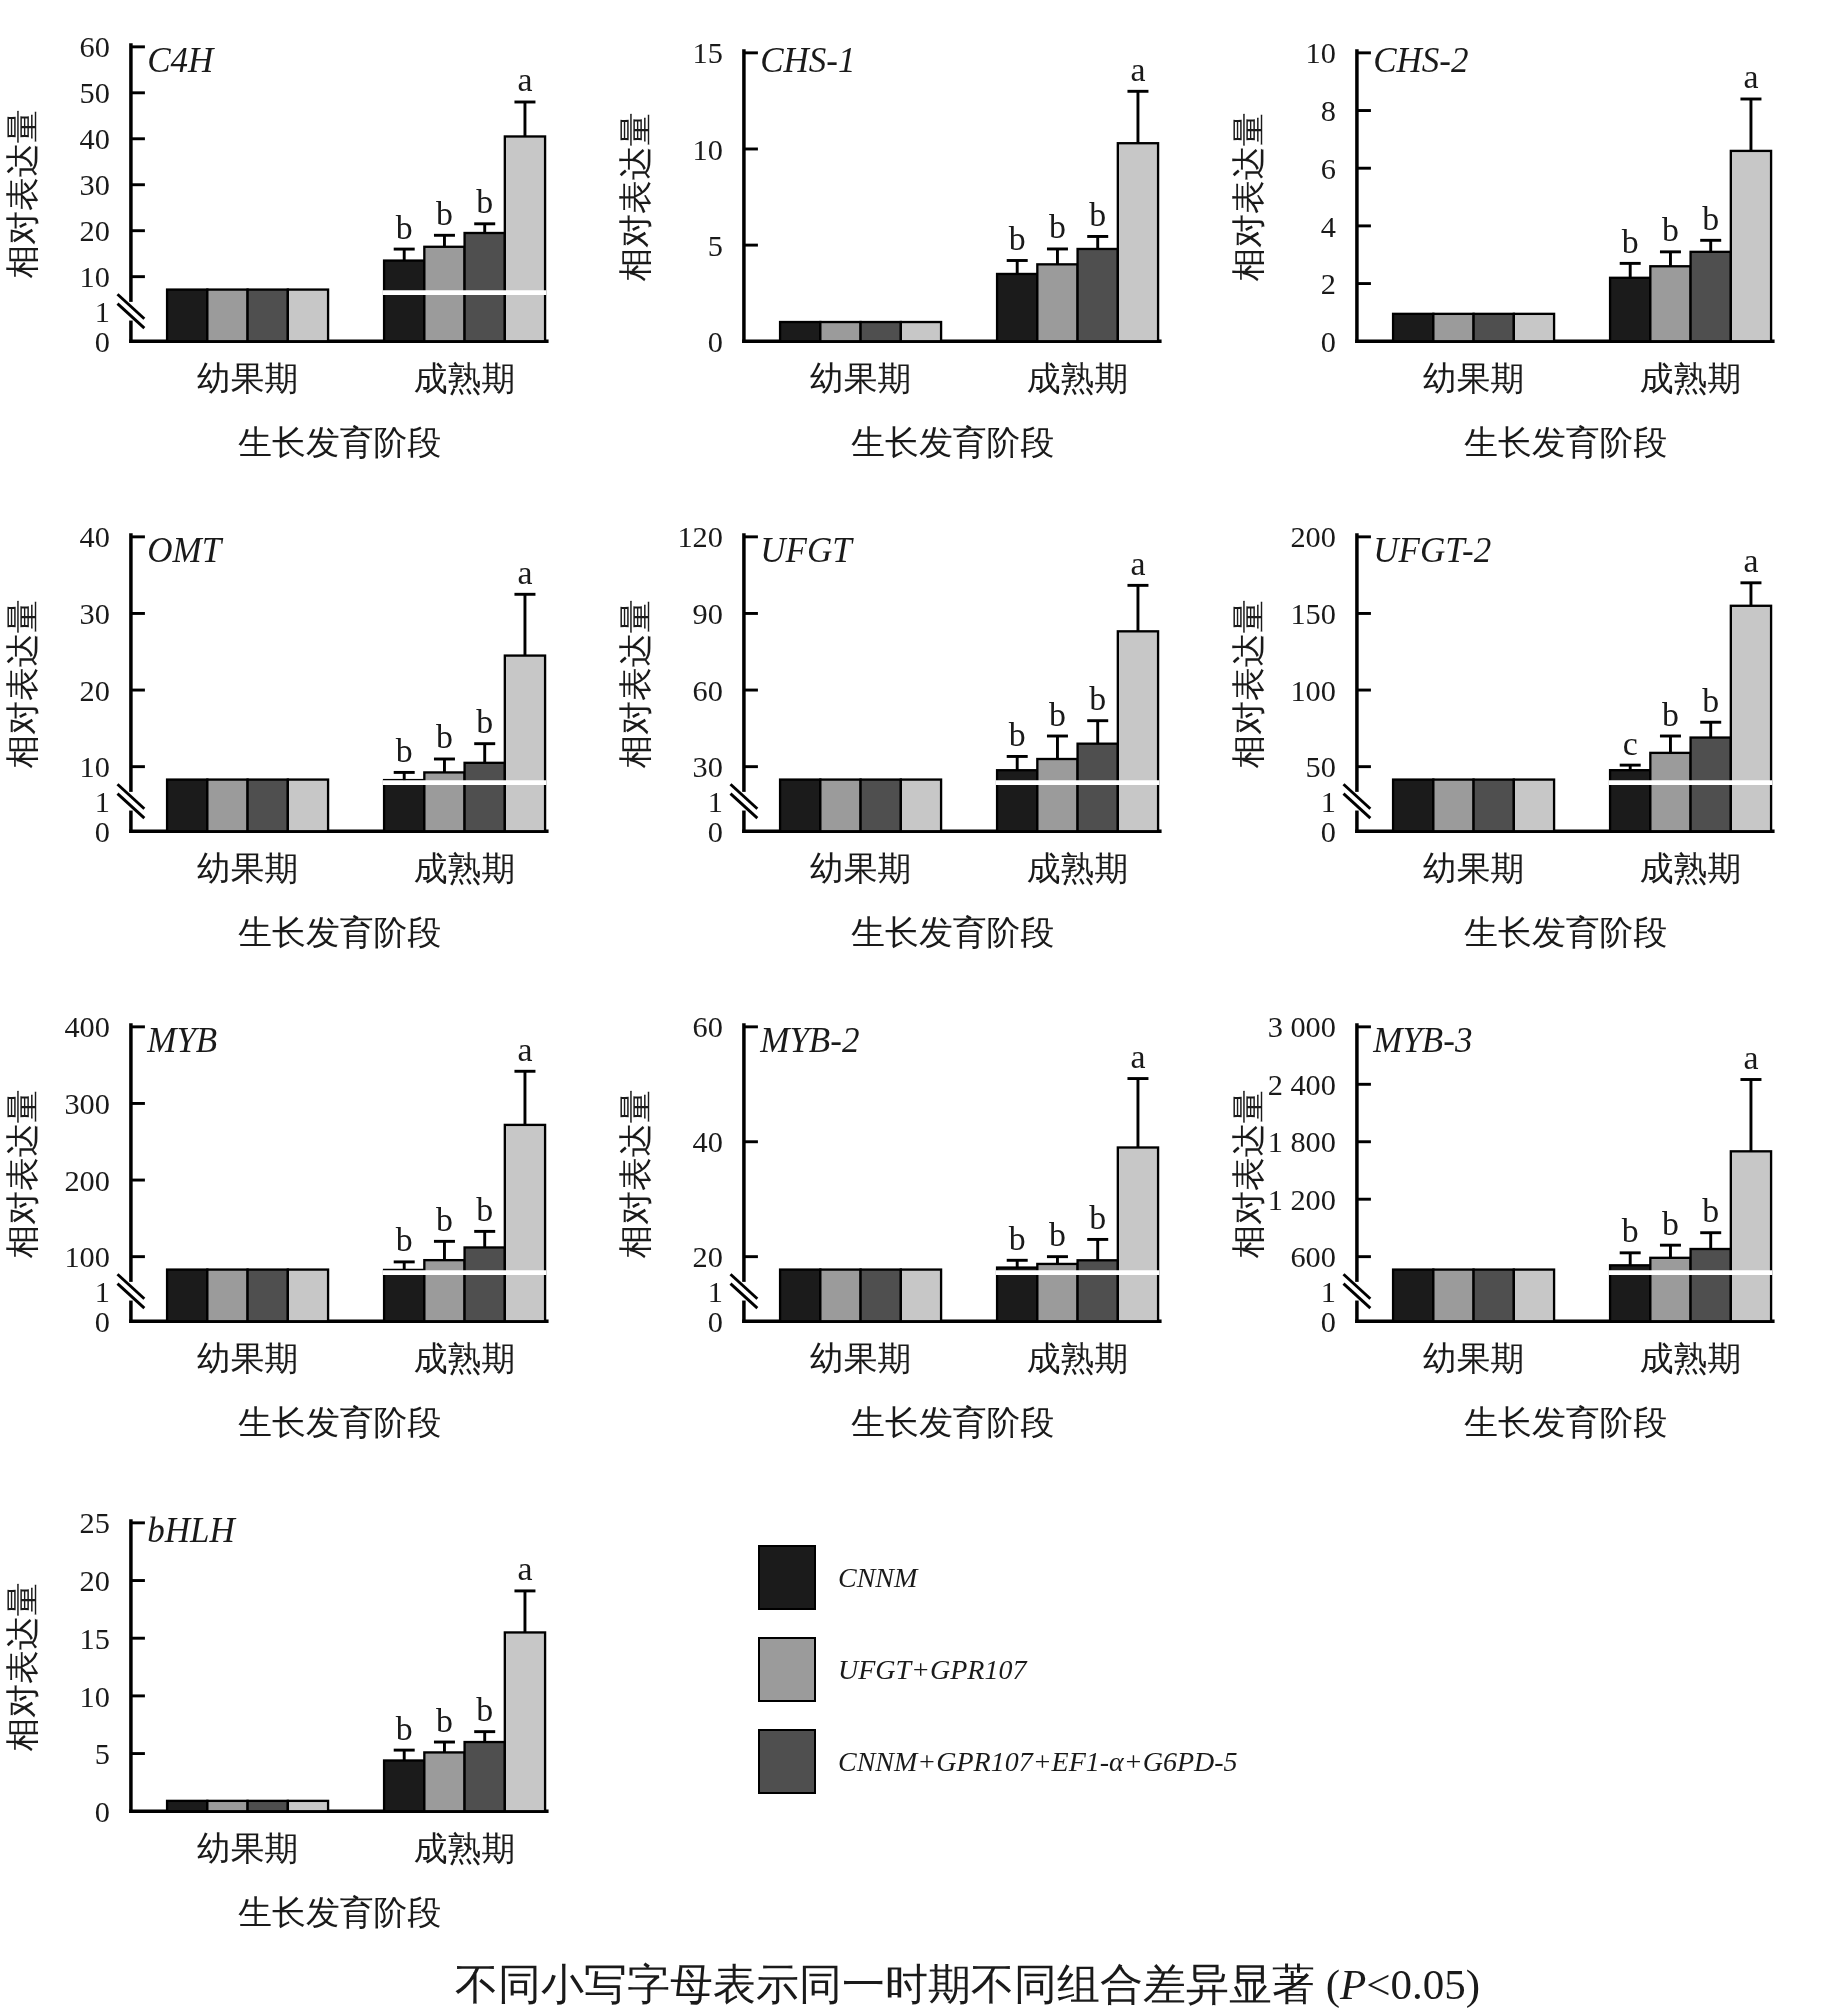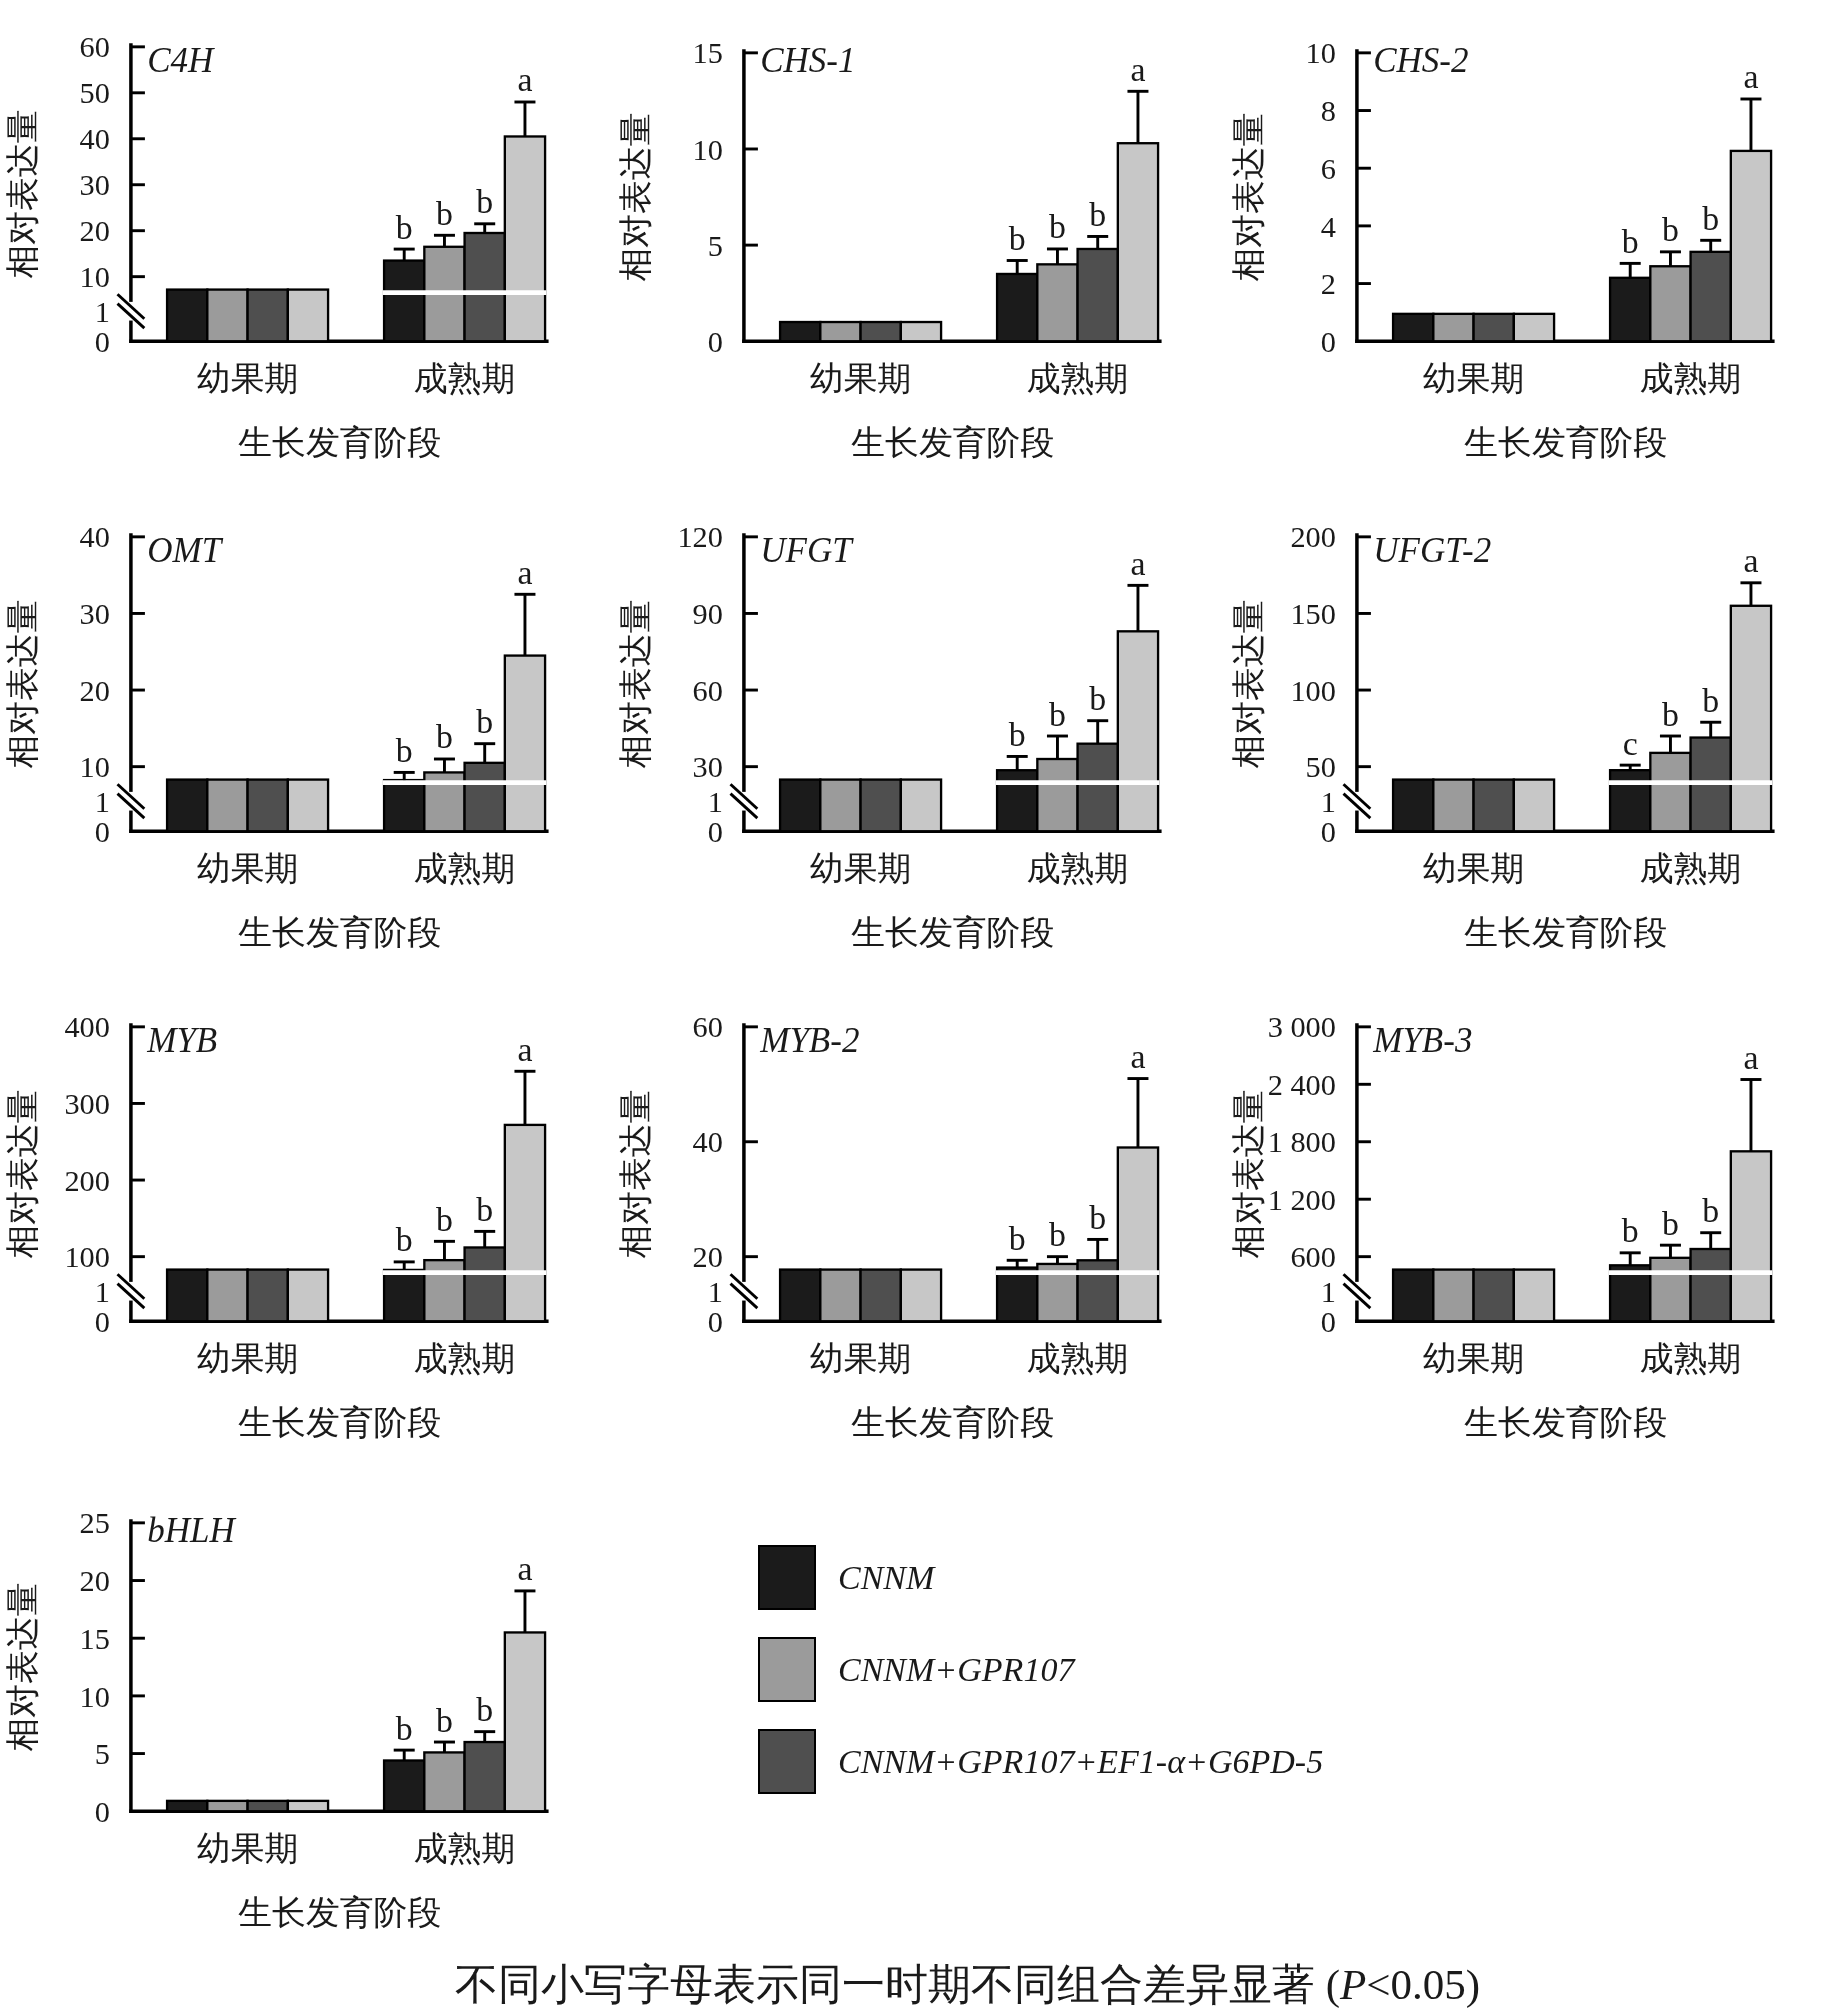--- a/index.html
+++ b/index.html
@@ -6,21 +6,21 @@
   .page{width:1839px;height:2015px;background:#ffffff;position:relative;
         font-family:"Liberation Serif","DejaVu Serif",serif;color:#1a1a1a;overflow:hidden;}
   .grid{display:grid;grid-template-columns:repeat(3,613px);grid-auto-rows:490px;}
   .chart-cell{width:613px;height:490px;position:relative;}
   .chart-cell svg{display:block;}
   .legend-cell{grid-column:2 / span 2;display:flex;flex-direction:column;
                justify-content:flex-start;padding-top:75px;padding-left:145px;
                box-sizing:border-box;row-gap:27px;}
   .legend-item{display:flex;align-items:center;}
   .legend-swatch{width:58px;height:65px;border:2.3px solid #000;box-sizing:border-box;flex:0 0 auto;}
-  .legend-label{font-style:italic;font-size:34px;margin-left:22px;white-space:nowrap;}
+  .legend-label{font-style:italic;font-size:28px;margin-left:22px;white-space:nowrap;}
   .caption{margin-left:455px;margin-top:3.5px;font-size:43px;line-height:42px;white-space:nowrap;}
   .caption .p-ital{font-style:italic;}
 </style>
 </head>
 <body>
 
 <div class="page">
   <div class="grid" id="charts-grid">
     <figure class="chart-cell" style="margin:0">
         <svg viewBox="0 0 1050 840" width="613" height="490">
@@ -463,21 +463,21 @@
           <text x="58" y="337.8" text-anchor="middle" font-size="58" font-family="&quot;Liberation Serif&quot;,&quot;DejaVu Serif&quot;,serif" fill="#1a1a1a" transform="rotate(-90 58 337.8)">相对表达量</text>
         </svg>
       </figure>
     <div class="legend-cell" id="legend">
         <div class="legend-item">
           <span class="legend-swatch" style="background: rgb(27, 27, 27);"></span>
           <span class="legend-label">CNNM</span>
         </div>
         <div class="legend-item">
           <span class="legend-swatch" style="background: rgb(155, 155, 155);"></span>
-          <span class="legend-label">CNNM+GPR107</span>
+          <span class="legend-label">UFGT+GPR107</span>
         </div>
         <div class="legend-item">
           <span class="legend-swatch" style="background: rgb(79, 79, 79);"></span>
           <span class="legend-label">CNNM+GPR107+EF1-α+G6PD-5</span>
         </div>
       </div>
   </div>
   <div class="caption">
     <span>不同小写字母表示同一时期不同组合差异显著 (</span><span class="p-ital">P</span><span>&lt;0.05)</span>
   </div>

